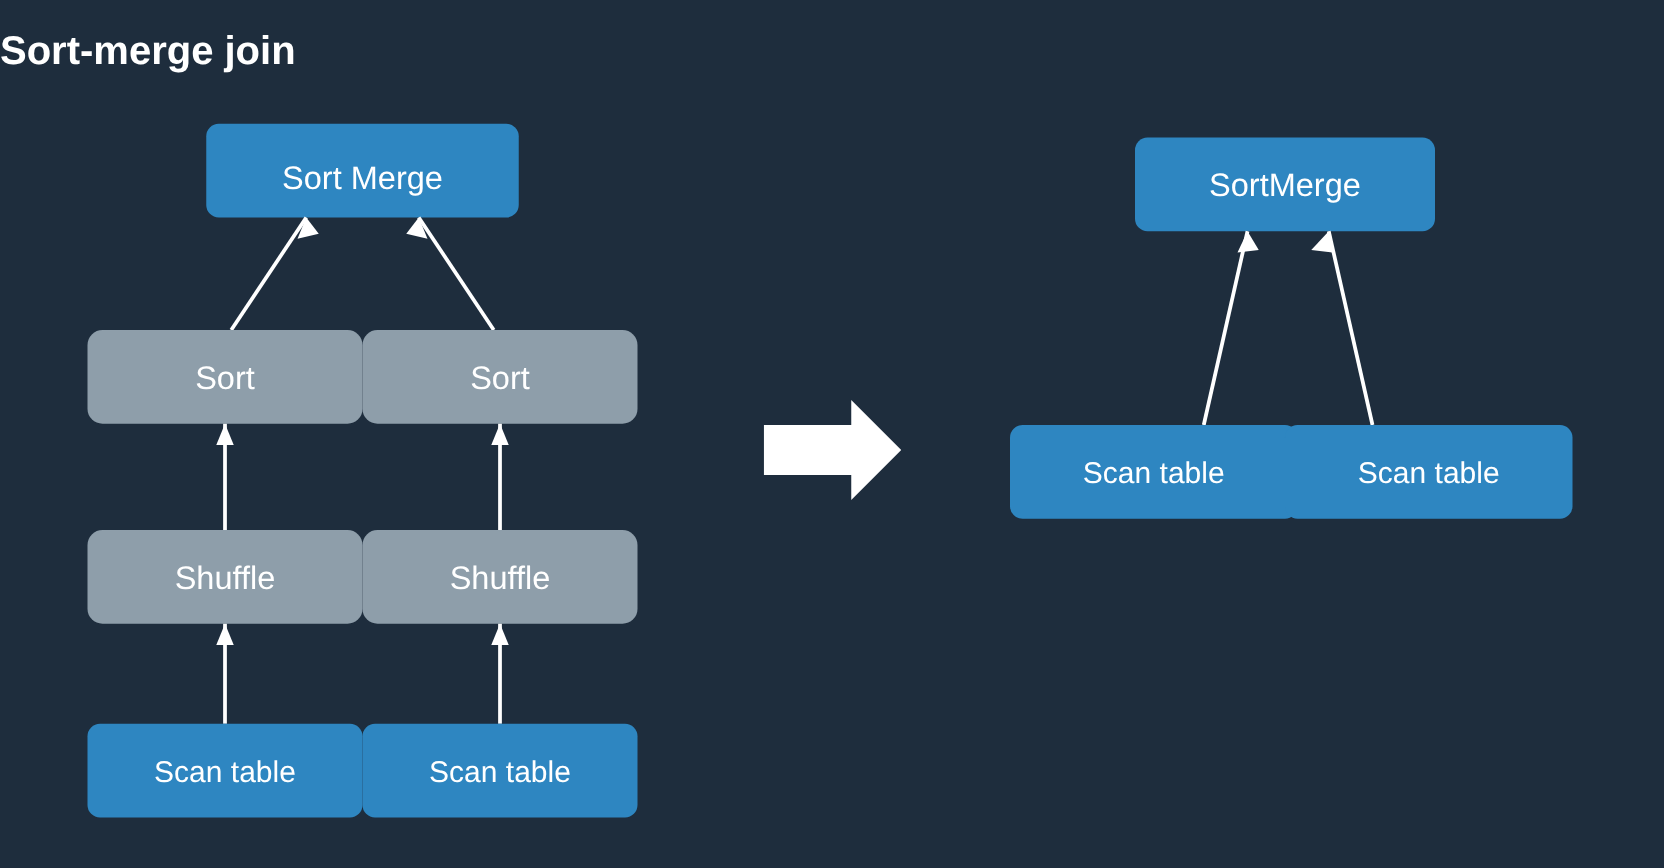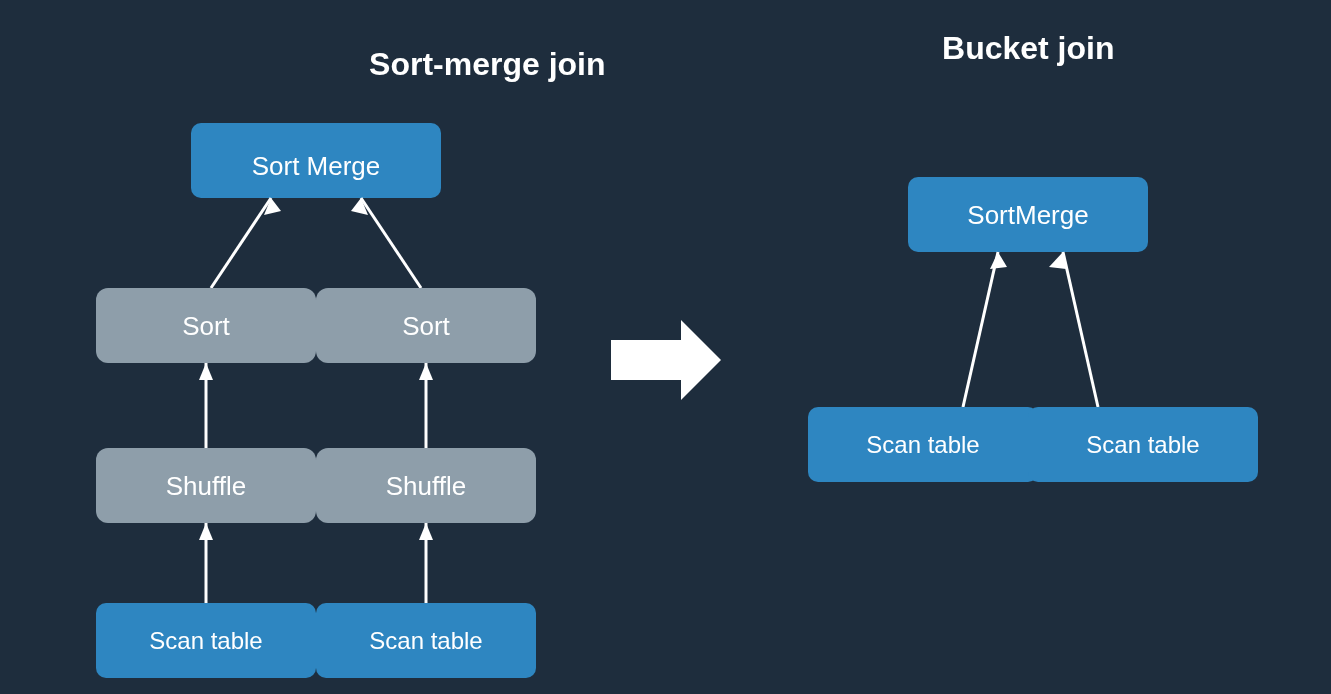--- a/index.html
+++ b/index.html
@@ -19,22 +19,22 @@
       height: 100%;
       align-items: flex-start;
       position: relative;
     }
 
     
     .left-diagram {
       flex: 1;
       display: flex;
       flex-direction: column;
-      align-items: flex-end;
-      padding-top: 46px;
+      align-items: flex-start;
+      padding-top: 22px;
       position: relative;
     }
 
     .section-title {
       color: white;
       font-size: 32px;
       font-weight: bold;
       margin-bottom: 30px;
       text-align: center;
     }
@@ -113,21 +113,20 @@
   </div>
 
   <div class="arrow-container">
     <svg width="110" height="80" viewBox="0 0 110 80">
 
       <polygon points="0,20 70,20 70,0 110,40 70,80 70,60 0,60" fill="white"></polygon>
     </svg>
   </div>
 
   <div class="right-diagram">
-    <h2 class="section-title">Bucket join</h2>
 
     <svg viewBox="0 0 520 580" width="520" height="580">
 
       <rect x="140" y="80" width="240" height="75" rx="10" ry="10" fill="#2e86c1"></rect>
       <text x="260" y="120" text-anchor="middle" dominant-baseline="middle" fill="white" font-size="26" font-weight="500">SortMerge</text>
 
       <line x1="195" y1="310" x2="230" y2="155" stroke="white" stroke-width="3"></line>
 
       <line x1="330" y1="310" x2="295" y2="155" stroke="white" stroke-width="3"></line>
 

